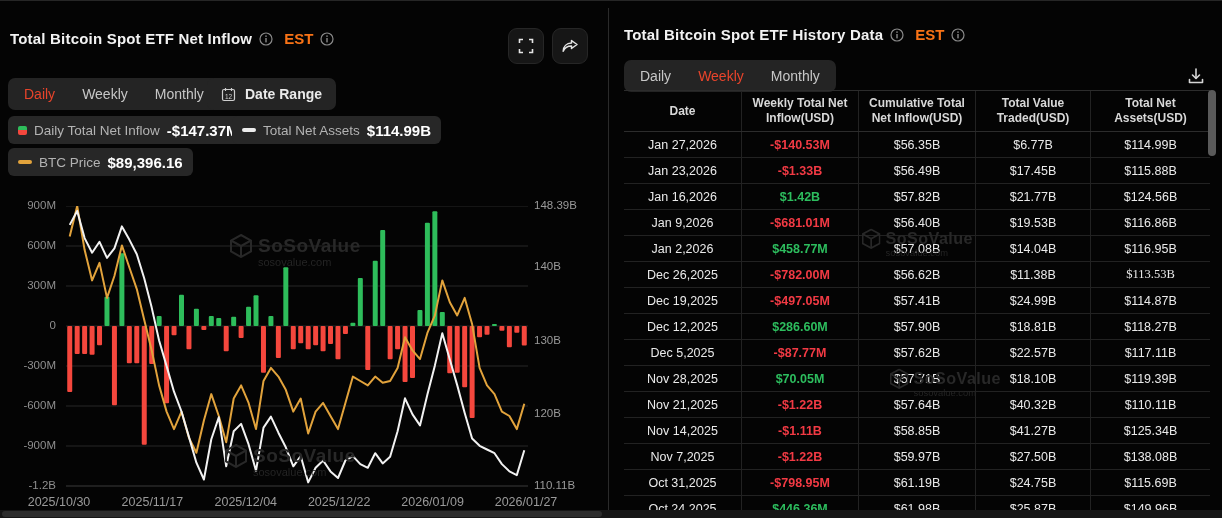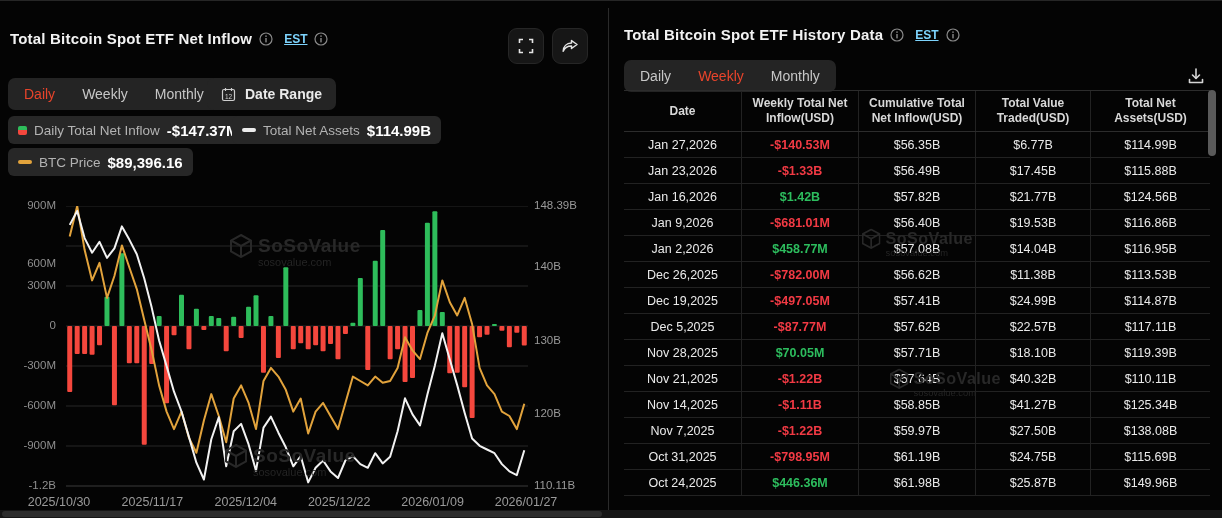--- a/index.html
+++ b/index.html
@@ -8,21 +8,21 @@
         font-family:"Liberation Sans",sans-serif;color:#eee;}
   .top-border{position:absolute;left:0;top:7;width:1222px;height:1px;background:#262626;}
   .v-divider{position:absolute;left:608px;top:8px;width:1px;height:502px;background:#2a2a2a;}
 
   
   .panel-left{position:absolute;left:0;top:8px;width:608px;height:502px;padding-left:44px;}
   .panel-right{position:absolute;left:612px;top:8px;width:610px;height:502px;}
 
   .title-row{position:absolute;display:flex;align-items:center;gap:7px;}
   .panel-title{font-size:15px;font-weight:bold;color:#f2f2f2;letter-spacing:.2px;}
-  .est{font-size:12px;font-weight:bold;color:#7dd3fc;margin-left:4px;text-decoration:underline;}
+  .est{font-size:15px;font-weight:bold;color:#f97316;margin-left:4px;}
   .info-ic{width:14px;height:14px;flex:0 0 auto;}
 
   .icon-btn{position:absolute;width:36px;height:36px;background:#161616;border:1px solid #262626;
             border-radius:9px;display:flex;align-items:center;justify-content:center;cursor:pointer;}
 
   .tab-group{position:absolute;height:32px;background:#242424;border-radius:7px;display:inline-flex;
              align-items:center;padding:0 16px;gap:27px;}
   .tab{font-size:14px;color:#c7c7c7;cursor:pointer;white-space:nowrap;}
   .tab.active{color:#e8442b;}
 
@@ -203,21 +203,21 @@
           <rect x="418.51612903225805" y="120" width="5" height="8.666666666666657" rx="1" fill="#f4473d"></rect>
           <rect x="425.96774193548384" y="118" width="5" height="2" rx="1" fill="#2ebd5b"></rect>
           <rect x="433.4193548387097" y="120" width="5" height="4.666666666666657" rx="1" fill="#f4473d"></rect>
           <rect x="440.8709677419355" y="120" width="5" height="21.333333333333314" rx="1" fill="#f4473d"></rect>
           <rect x="448.3225806451613" y="120" width="5" height="6.666666666666671" rx="1" fill="#f4473d"></rect>
           <rect x="455.7741935483871" y="120" width="5" height="19.599999999999994" rx="1" fill="#f4473d"></rect>
           <polyline points="3.7,30.6 11.2,0.0 18.6,43.8 26.1,74.4 33.5,56.9 41.0,91.9 48.4,70.0 55.9,39.4 63.3,61.3 70.8,83.1 78.2,113.8 85.7,144.4 93.1,179.4 100.6,205.6 108.0,223.1 115.5,205.6 123.0,231.9 130.4,246.8 137.9,214.4 145.3,188.1 152.8,210.0 160.2,236.3 167.7,192.5 175.1,179.4 182.6,196.9 190.0,223.1 197.5,175.0 204.9,161.9 212.4,170.6 219.8,183.8 227.3,205.6 234.7,192.5 242.2,227.5 249.6,205.6 257.1,196.9 264.5,210.0 272.0,223.1 279.4,196.9 286.9,170.6 294.3,175.0 301.8,179.4 309.2,170.6 316.7,176.8 324.1,175.0 331.6,161.9 339.0,131.3 346.5,144.4 354.0,153.1 361.4,126.9 368.9,109.4 376.3,74.4 383.8,96.3 391.2,109.4 398.7,91.9 406.1,118.1 413.6,161.9 421.0,179.4 428.5,188.1 435.9,205.6 443.4,210.0 450.8,223.1 458.3,197.8" fill="none" stroke="#e2a33c" stroke-width="2" stroke-linejoin="round"></polyline>
           <polyline points="3.7,18.9 11.2,5.0 18.6,32.1 26.1,46.7 33.5,35.8 41.0,51.9 48.4,42.4 55.9,20.4 63.3,33.6 70.8,48.2 78.2,72.3 85.7,101.6 93.1,134.5 100.6,160.1 108.0,185.7 115.5,205.5 123.0,231.1 130.4,256.7 137.9,273.5 145.3,233.3 152.8,211.3 160.2,260.3 167.7,225.2 175.1,217.9 182.6,238.4 190.0,264.7 197.5,221.6 204.9,210.6 212.4,226.7 219.8,241.3 227.3,260.3 234.7,250.1 242.2,276.4 249.6,261.8 257.1,254.5 264.5,265.4 272.0,272.0 279.4,254.5 286.9,250.1 294.3,258.1 301.8,261.8 309.2,247.2 316.7,257.4 324.1,250.8 331.6,225.2 339.0,192.3 346.5,208.4 354.0,219.4 361.4,188.6 368.9,159.4 376.3,127.2 383.8,153.5 391.2,179.1 398.7,206.9 406.1,232.5 413.6,239.8 421.0,243.5 428.5,247.2 435.9,258.1 443.4,265.4 450.8,269.1 458.3,244.3" fill="none" stroke="#f2f2f2" stroke-width="2" stroke-linejoin="round"></polyline>
         </svg>
     <div class="ylab" style="left: 0px; top: 3px;">900M</div>
-        <div class="ylab" style="left: 0px; top: 43px; margin-top: 18px;">600M</div>
+        <div class="ylab" style="left: 0px; top: 43px;">600M</div>
         <div class="ylab" style="left: 0px; top: 83px;">300M</div>
         <div class="ylab" style="left: 0px; top: 123px;">0</div>
         <div class="ylab" style="left: 0px; top: 163px;">-300M</div>
         <div class="ylab" style="left: 0px; top: 203px;">-600M</div>
         <div class="ylab" style="left: 0px; top: 243px;">-900M</div>
         <div class="ylab" style="left: 0px; top: 283px;">-1.2B</div>
         <div class="yrlab" style="top: 3px;">148.39B</div>
         <div class="yrlab" style="top: 64.3689px;">140B</div>
         <div class="yrlab" style="top: 137.514px;">130B</div>
         <div class="yrlab" style="top: 210.659px;">120B</div>
@@ -322,28 +322,35 @@
           <div class="td pos" style="width: 117px;">$458.77M</div>
           <div class="td" style="width: 117px;">$57.08B</div>
           <div class="td" style="width: 115px;">$14.04B</div>
           <div class="td" style="width: 120px;">$116.95B</div>
         </div>
         <div class="tr">
           <div class="td" style="width: 117px;">Dec 26,2025</div>
           <div class="td neg" style="width: 117px;">-$782.00M</div>
           <div class="td" style="width: 117px;">$56.62B</div>
           <div class="td" style="width: 115px;">$11.38B</div>
-          <div class="td" style="width: 120px;">$113.53B</div>
+          <div class="td" style="width: 120px; font-family: Liberation Serif, serif;">$113.53B</div>
         </div>
         <div class="tr">
           <div class="td" style="width: 117px;">Dec 19,2025</div>
           <div class="td neg" style="width: 117px;">-$497.05M</div>
           <div class="td" style="width: 117px;">$57.41B</div>
           <div class="td" style="width: 115px;">$24.99B</div>
           <div class="td" style="width: 120px;">$114.87B</div>
+        </div>
+        <div class="tr">
+          <div class="td" style="width: 117px;">Dec 12,2025</div>
+          <div class="td pos" style="width: 117px;">$286.60M</div>
+          <div class="td" style="width: 117px;">$57.90B</div>
+          <div class="td" style="width: 115px;">$18.81B</div>
+          <div class="td" style="width: 120px;">$118.27B</div>
         </div>
         <div class="tr">
           <div class="td" style="width: 117px;">Dec 5,2025</div>
           <div class="td neg" style="width: 117px;">-$87.77M</div>
           <div class="td" style="width: 117px;">$57.62B</div>
           <div class="td" style="width: 115px;">$22.57B</div>
           <div class="td" style="width: 120px;">$117.11B</div>
         </div>
         <div class="tr">
           <div class="td" style="width: 117px;">Nov 28,2025</div>

